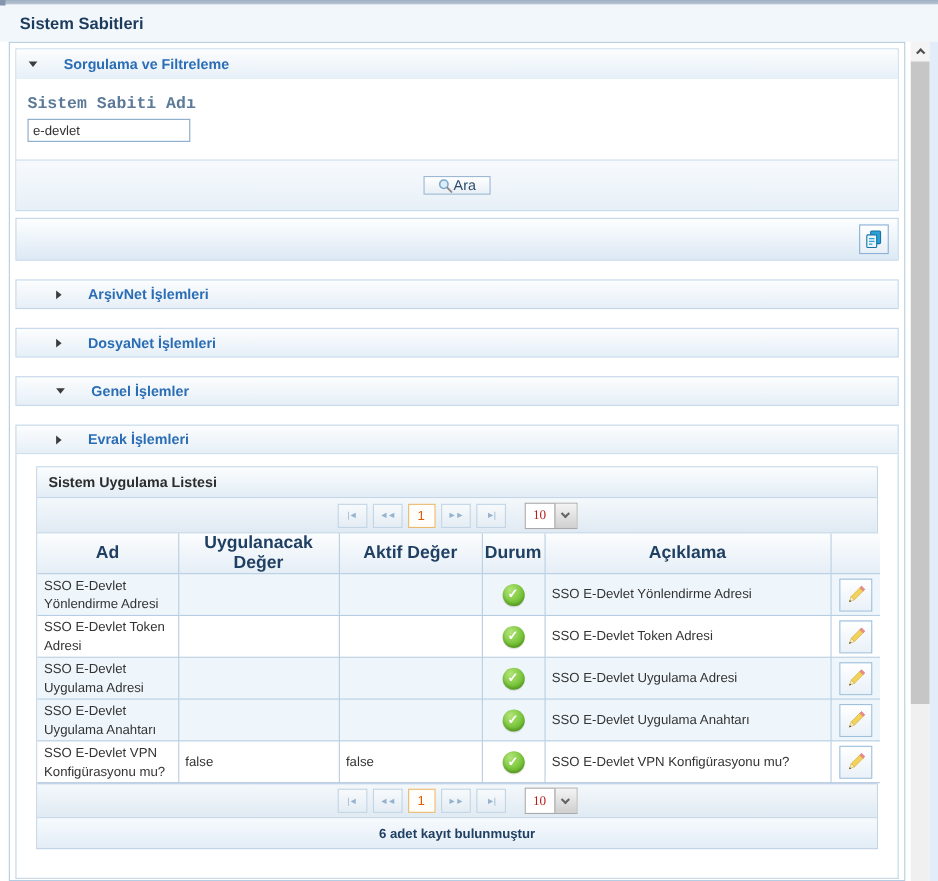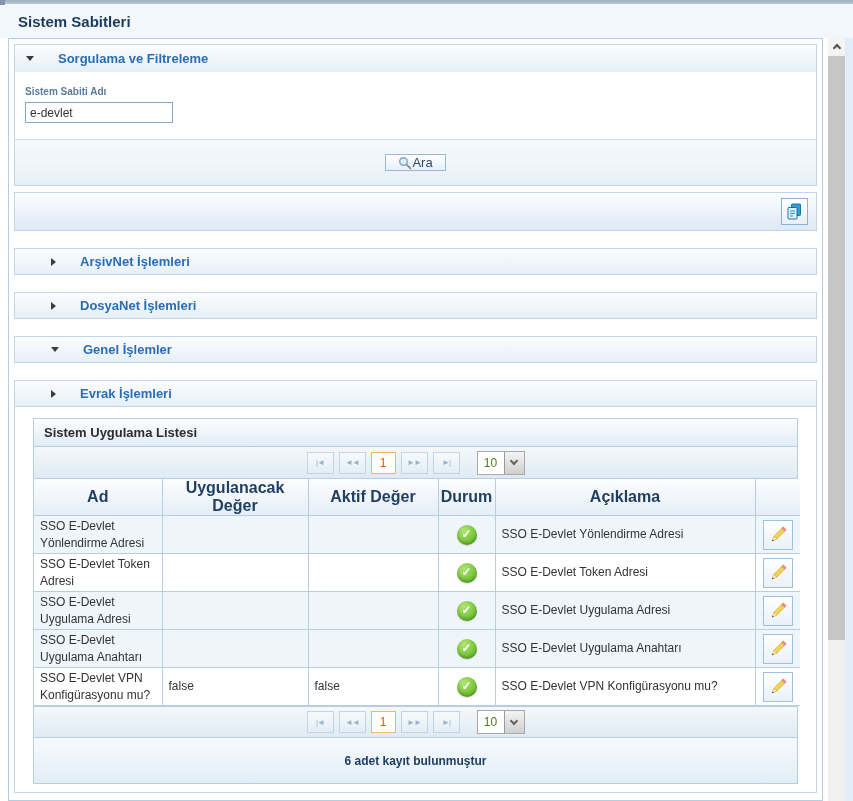--- a/index.html
+++ b/index.html
@@ -24,21 +24,21 @@
   .panel { border:1px solid #c2d6e8; margin-bottom:6px; }
   .panel-header { height:27px; display:flex; align-items:center; gap:24px; padding-left:11px;
                   background:linear-gradient(to bottom,#fcfdfe,#e6eff7); cursor:pointer; }
   .panel-header .label { font-size:13px; font-weight:bold; color:#2a6db5; }
   .tri-down { width:0; height:0; border-left:4px solid transparent; border-right:4px solid transparent; border-top:5px solid #3c3c3c; }
   .tri-right { width:0; height:0; border-top:4px solid transparent; border-bottom:4px solid transparent; border-left:5px solid #3c3c3c; }
   .accordion { border:1px solid #c2d6e8; margin-top:17px;padding-left:36px; }
 
   
   .filter-body { background:#fff; padding:14px 10px 16px 10px; }
-  .field-label { font-size:10px; font-weight:bold; color:#5b7a99; margin-bottom:5px; }
+  .field-label { font-size:15px; font-weight:bold; color:#5b7a99; margin-bottom:5px;font-family:Liberation Mono, monospace; }
   .field-input { width:148px; height:21px; border:1px solid #85a8c7; font-size:12px; color:#333;
                  padding:0 4px; font-family:"Liberation Sans",sans-serif; }
   .filter-footer { border-top:1px solid #c9dbea; height:46px; display:flex; align-items:center; justify-content:center;
                    background:linear-gradient(to bottom,#f7fafd,#e7f0f7); }
   .btn { display:inline-flex; align-items:center; gap:0; border:1px solid #9db8d2;
          background:linear-gradient(to bottom,#ffffff,#e7eff6); padding:0 12px; cursor:pointer;
          font-size:13px; color:#2b4a68; font-family:"Liberation Sans",sans-serif; }
 
   
   .toolbar { height:39px; border:1px solid #c2d6e8; background:linear-gradient(to bottom,#fdfeff,#dce9f4);
@@ -55,21 +55,21 @@
   .pag-bar { height:32px; display:flex; align-items:center; justify-content:center; gap:5px;
              background:linear-gradient(to bottom,#f4f8fb,#e0eaf3); }
   .pag-bar.top { border-bottom:1px solid #b7cde1; }
   .pag-bar.bottom { border-top:1px solid #b7cde1; border-bottom:1px solid #b7cde1; }
   .pag-btn { min-width:27px; height:22px; border:1px solid #c3d5e4; background:linear-gradient(to bottom,#f7fafc,#e4edf4);
              color:#95b3cf; font-size:8px; letter-spacing:-1px; display:flex; align-items:center; justify-content:center;
              cursor:default; padding:0 3px; }
   .pag-current { min-width:25px; height:22px; border:1px solid #e9b96e; background:#fffefb; color:#e25b00;
                  font-size:12px; display:flex; align-items:center; justify-content:center; cursor:pointer; }
   .page-size { display:flex; height:24px; margin-left:12px; border:1px solid #a9a9a9; background:#fff; cursor:pointer; }
-  .page-size .val { width:26px; display:flex; align-items:center; justify-content:center; font-size:12px; color:#4d7c0f; }
+  .page-size .val { width:26px; display:flex; align-items:center; justify-content:center; font-size:12px; color:#b91c1c;font-family:Liberation Serif, serif; }
   .page-size .arrow { width:20px; border-left:1px solid #999; background:linear-gradient(to bottom,#f4f4f4,#cfcfcf);
                       display:flex; align-items:center; justify-content:center; }
   .chev-down { width:6px; height:6px; border-right:2px solid #666; border-bottom:2px solid #666; transform:rotate(45deg); margin-top:-3px; }
 
   table.data { width:100%; border-collapse:collapse; table-layout:fixed; }
   table.data th { height:25px; background:linear-gradient(to bottom,#fcfdfe,#e5eef6);
                   font-size:16px; font-weight:bold; color:#1f3f63; border:1px solid #b7cde1; border-top:none; }
   table.data th:first-child, table.data td:first-child { border-left:none; }
   table.data th:last-child, table.data td:last-child { border-right:none; }
   table.data td { height:38px; border:1px solid #b7cde1; font-size:12px; color:#333; vertical-align:middle;
@@ -77,21 +77,21 @@
   tr.alt td { background:#eef6fc; }
   td.center { text-align:center; padding:0; }
   .status-ok { width:20px; height:20px; border-radius:50%; margin:0 auto;
                background:radial-gradient(circle at 35% 28%, #b2e478 0%, #7cc73e 55%, #5aa422 100%);
                box-shadow:inset 0 -2px 3px rgba(40,90,0,.35), 0 1px 1px rgba(0,0,0,.15);
                display:flex; align-items:center; justify-content:center; }
   .status-ok::after { content:"✓"; color:#fff; font-size:12px; font-weight:bold; }
   .edit-btn { width:30px; height:30px; border:1px solid #9fc0dc; background:linear-gradient(to bottom,#ffffff,#e9f1f8);
               display:flex; align-items:center; justify-content:center; margin:0 auto; cursor:pointer; }
 
-  .table-footer { height:45px; display:flex; align-items:center; justify-content:center;
+  .table-footer { height:27px; display:flex; align-items:center; justify-content:center;
                   background:linear-gradient(to bottom,#f6fafd,#e3edf6); }
   .table-footer span { font-size:12px; font-weight:bold; color:#1f3f63; }
 </style>
 </head>
 <body>
 
 <div class="top-line">
     <span class="corner"></span>
   </div>
 

